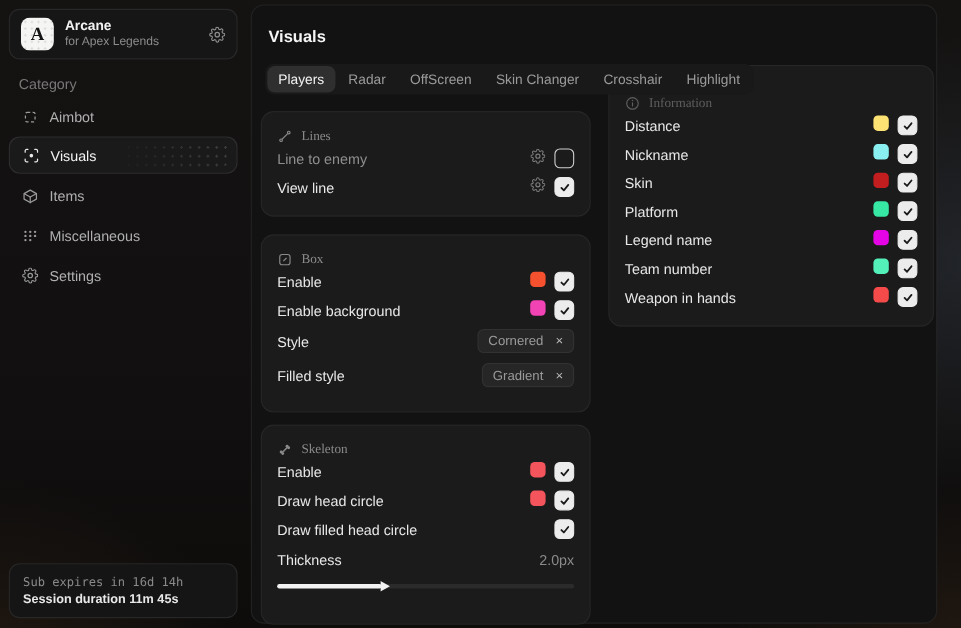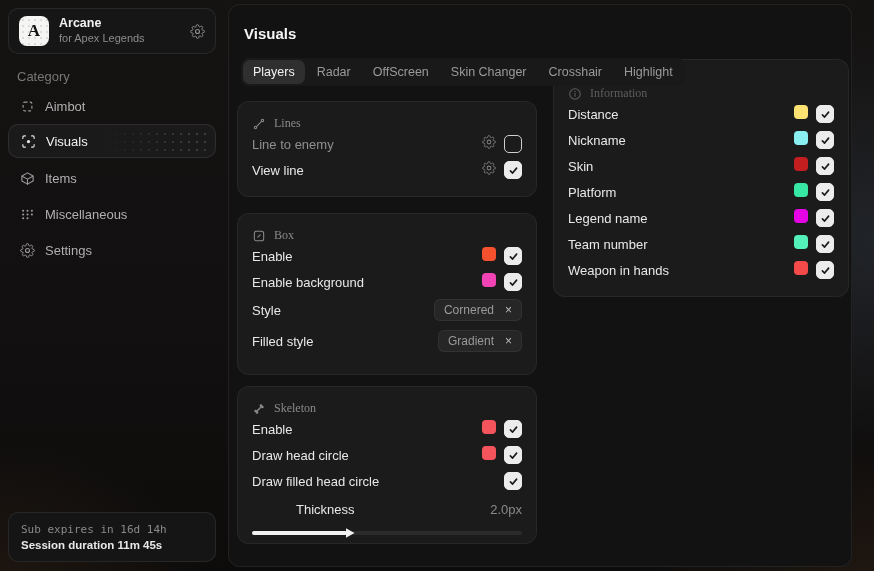--- a/index.html
+++ b/index.html
@@ -82,21 +82,21 @@
     font-size:12.5px; color:#9a9a9a; cursor:pointer; white-space:nowrap;
   }
   .tab.active { background:#2f2f2f; color:#f2f2f2; }
 
   .card {
     position:absolute; background:#1b1b1b; border:1px solid rgba(255,255,255,.055);
     border-radius:12px; padding:0 14px;
   }
   .card-lines { left:8px;  top:96px;  width:300px; height:96px; }
   .card-box   { left:8px;  top:208px; width:300px; height:162px; }
-  .card-skel  { left:8px;  top:381px; width:300px; height:158px; }
+  .card-skel  { left:8px;  top:381px; width:300px; height:182px; }
   .card-info  { left:324px; top:54px; width:296px; height:238px; z-index:1; }
 
   .card-head {
     display:flex; align-items:center; gap:8px; padding-top:14px;
     font-family:Liberation Serif, serif; font-size:12px; color:#8a8a8a;
   }
   .card-info .card-head { padding-top:26px; color:#5e5e5e; }
 
   .row { display:flex; align-items:center; height:26px; }
   .card-lines .row:first-of-type, .card-box .row:first-of-type,
@@ -117,21 +117,21 @@
   .cb svg { color:#1b1b1b; }
 
   .chip {
     height:22px; display:flex; align-items:center; gap:11px; padding:0 9px;
     background:#262626; border:1px solid rgba(255,255,255,.06); border-radius:6px;
     cursor:pointer;
   }
   .chip-label { font-size:12px; color:#9a9a9a; }
   .chip-x { font-size:12px; color:#bdbdbd; line-height:1; cursor:pointer; }
 
-  .slider-row { margin-top:2px;margin-left:44px; }
+  .slider-row { margin-top:2px; }
   .slider {
     position:relative; height:4px; margin-top:9px; border-radius:2px;
     background:#2b2b2b; cursor:pointer;
   }
   .slider-fill { position:relative; height:4px; border-radius:2px; background:#f2f2f2; }
   .slider-thumb {
     position:absolute; right:-8px; top:-3px; width:9px; height:10px; background:#f2f2f2;
     clip-path:polygon(0 0,100% 50%,0 100%); cursor:grab;
   }
   .slider-value { font-size:13px; color:#8a8a8a; }

